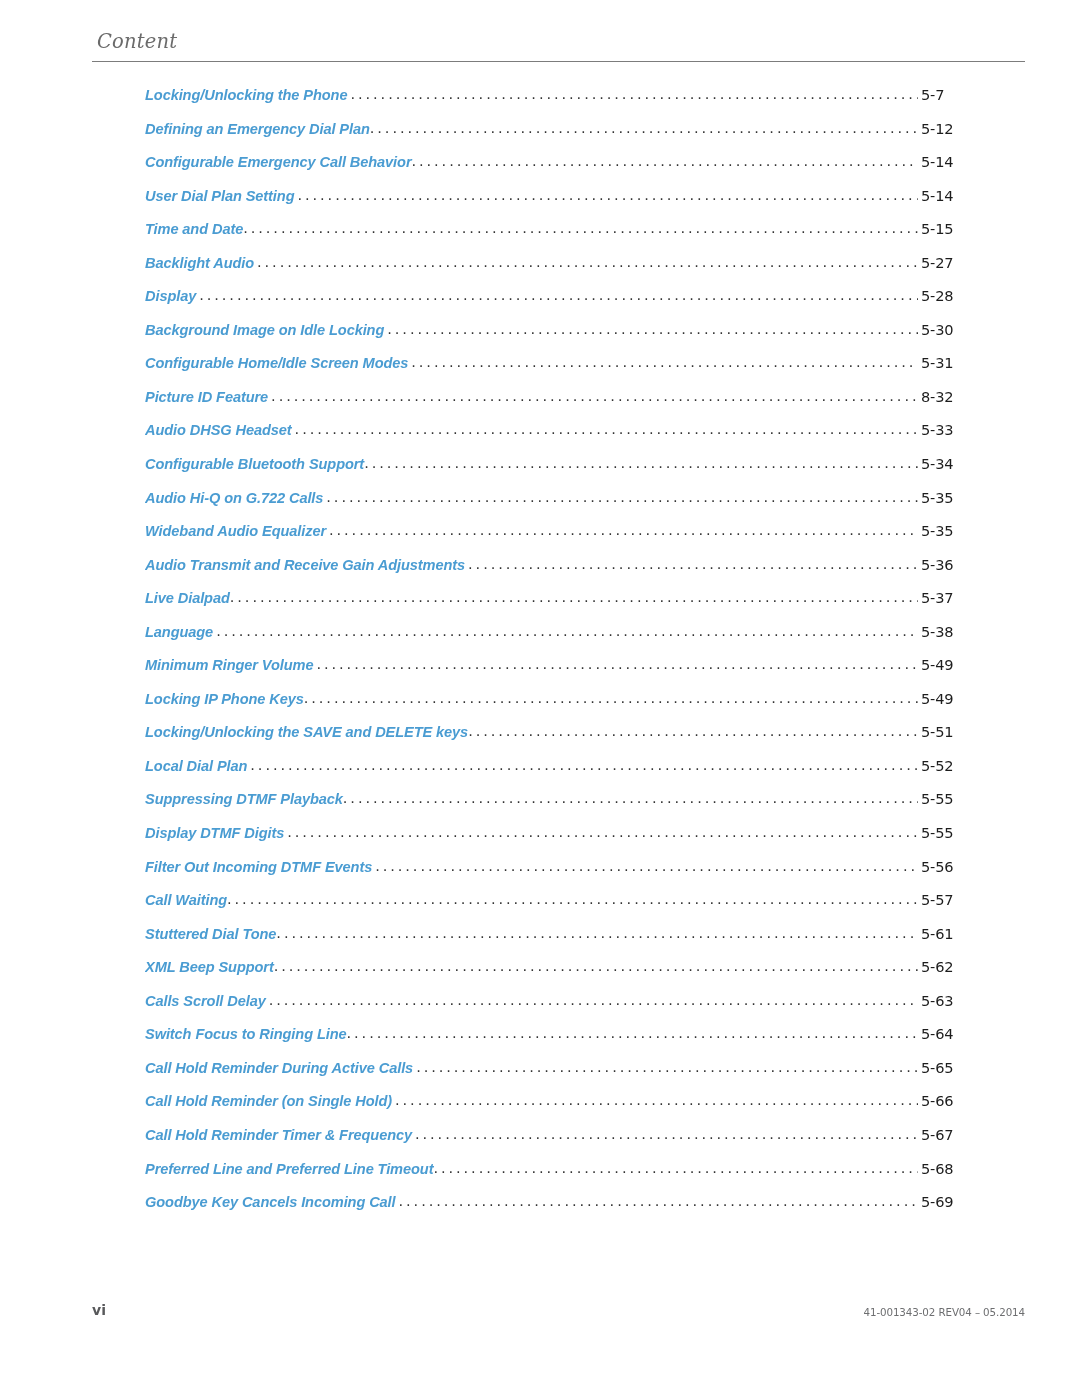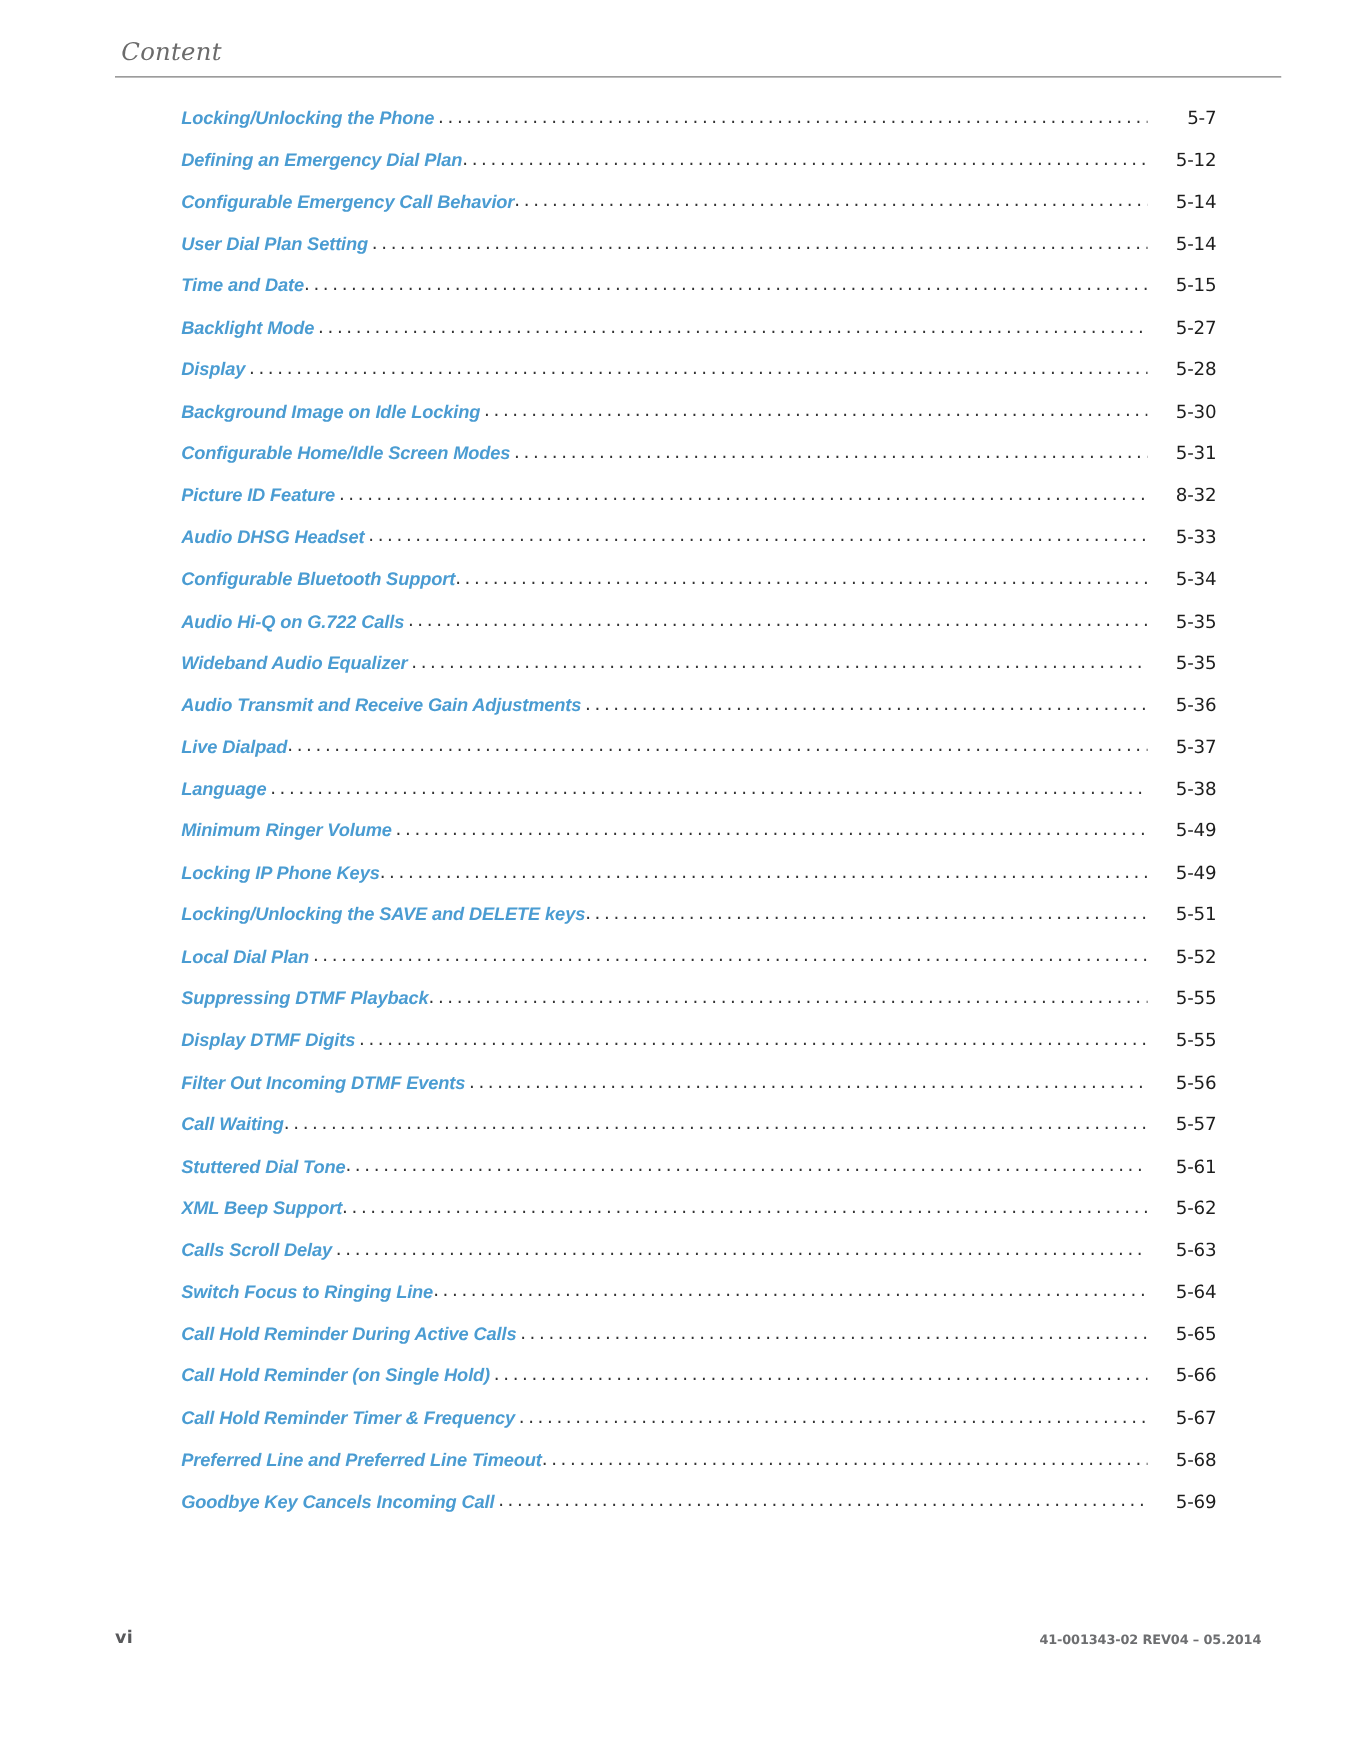--- a/index.html
+++ b/index.html
@@ -91,21 +91,21 @@
     line-height: 1;
     color: #333333;
     letter-spacing: 2.9px;
     position: relative;
     top: -1px;
   }
 
   .entry-page {
     flex: 0 0 auto;
     width: 52px;
-    text-align: right;
+    text-align: left;
     font-family: "DejaVu Sans", "Liberation Sans", sans-serif;
     font-weight: 400;
     font-size: 14.6px;
     line-height: 1;
     color: #1d1d1d;
     white-space: nowrap;
     letter-spacing: -0.2px;
   }
 
   
@@ -125,24 +125,24 @@
     left: 92px;
     top: 0px;
     font-family: "DejaVu Sans", "Liberation Sans", sans-serif;
     font-weight: 700;
     font-size: 14px;
     color: #58595b;
     letter-spacing: 0.2px;
   }
   .footer-docid {
     position: absolute;
-    right: 71px;
+    right: 55px;
     top: 4px;
     font-family: "DejaVu Sans", "Liberation Sans", sans-serif;
-    font-weight: 700;
+    font-weight: 400;
     font-size: 10.3px;
     color: #6d6e70;
     white-space: nowrap;
     letter-spacing: -0.1px;
   }
 </style>
 </head>
 <body>
 
 <div class="page">
@@ -172,21 +172,21 @@
         <span class="entry-title">User Dial Plan Setting</span>
         <span class="leader">.........................................................................................................................................................................</span>
         <span class="entry-page">5-14</span>
       </div>
       <div class="toc-entry tight">
         <span class="entry-title">Time and Date</span>
         <span class="leader">.........................................................................................................................................................................</span>
         <span class="entry-page">5-15</span>
       </div>
       <div class="toc-entry">
-        <span class="entry-title">Backlight Mode</span>
+        <span class="entry-title">Backlight Audio</span>
         <span class="leader">.........................................................................................................................................................................</span>
         <span class="entry-page">5-27</span>
       </div>
       <div class="toc-entry">
         <span class="entry-title">Display</span>
         <span class="leader">.........................................................................................................................................................................</span>
         <span class="entry-page">5-28</span>
       </div>
       <div class="toc-entry">
         <span class="entry-title">Background Image on Idle Locking</span>

